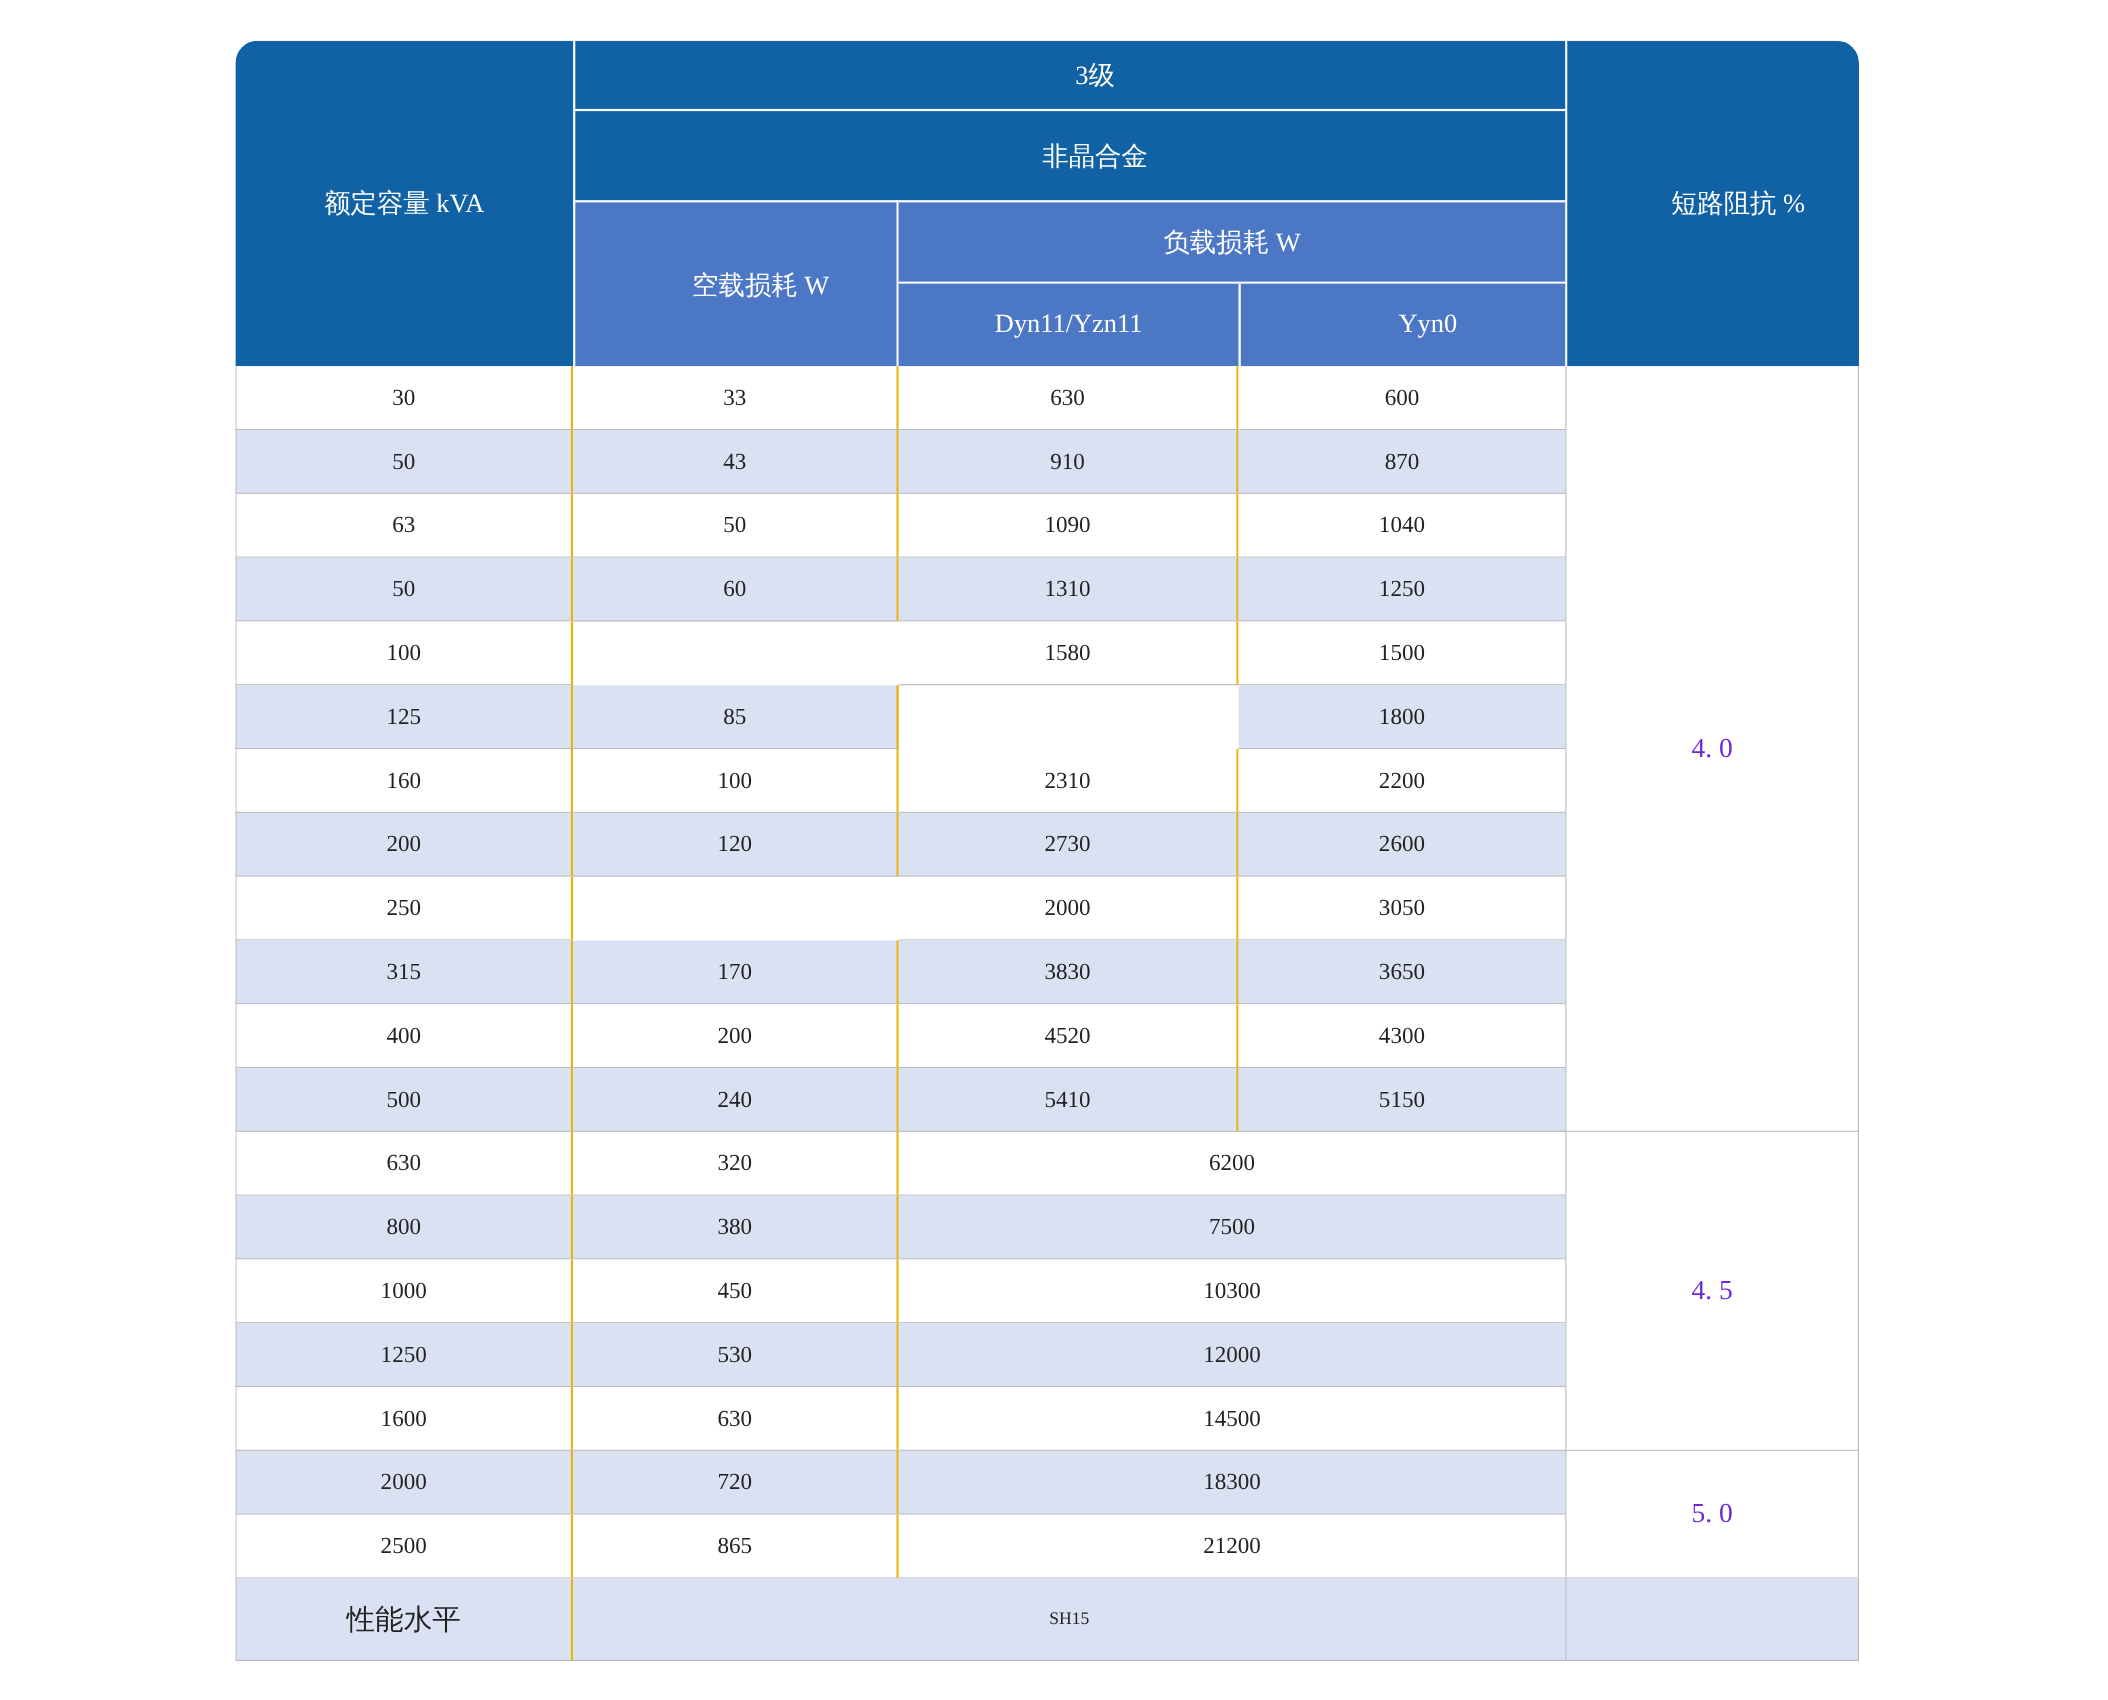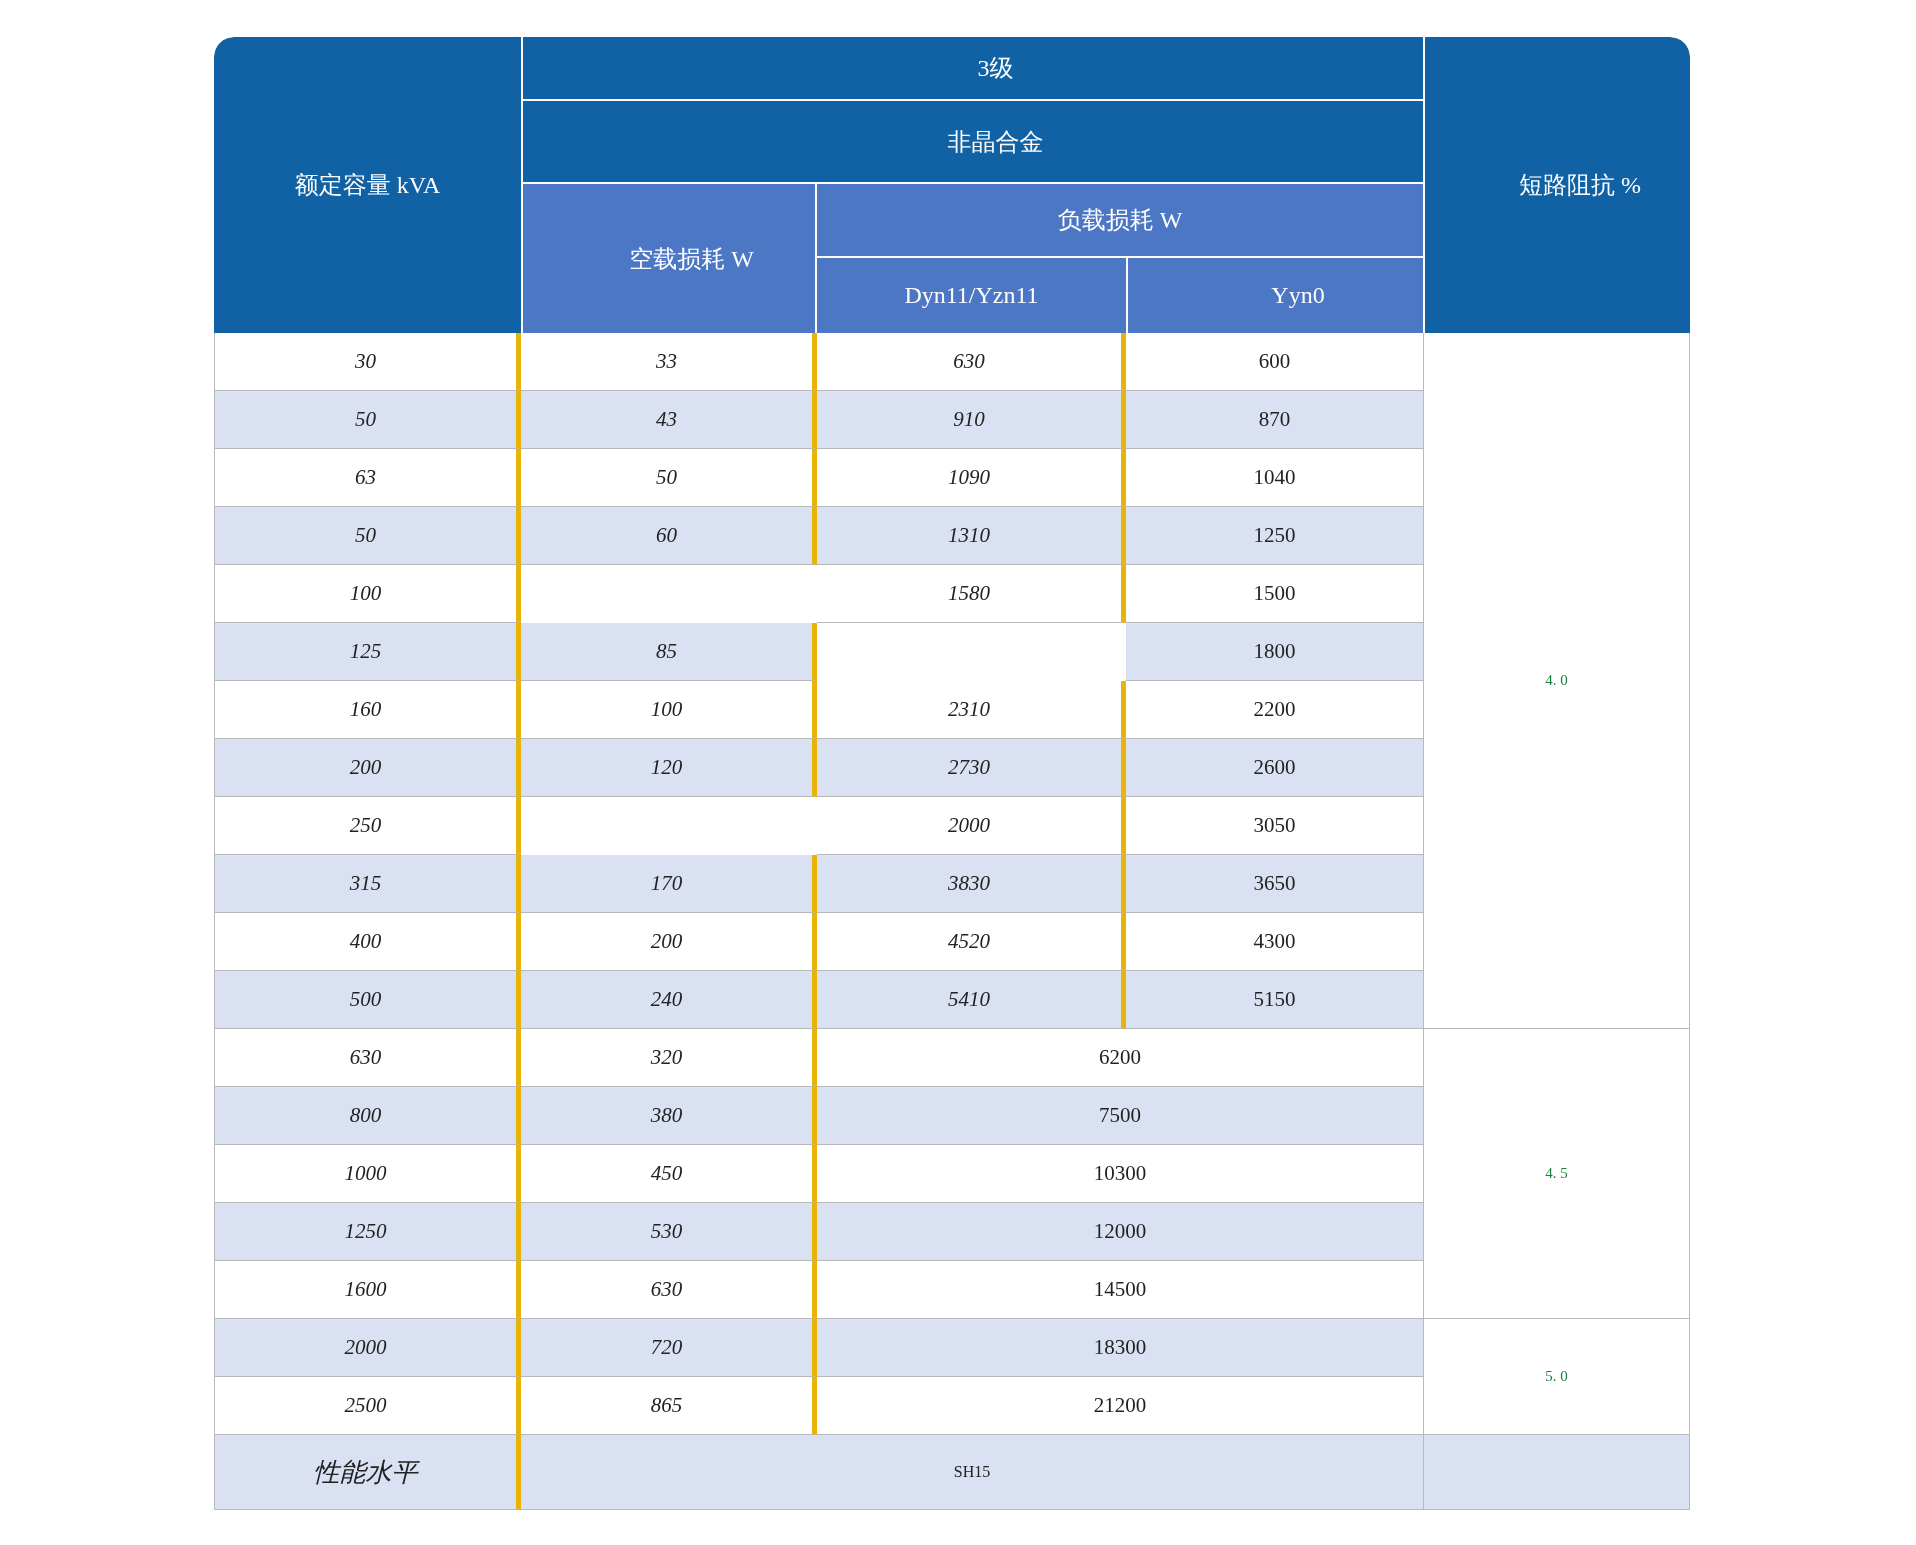--- a/index.html
+++ b/index.html
@@ -27,24 +27,24 @@
   .wl{border-left:2px solid #fbfbfb;padding-left:45px;}
   .wr{border-right:2px solid #fbfbfb;}
   .wt{border-top:2px solid #fbfbfb;}
   .wb{border-bottom:2px solid #fbfbfb;}
   
   .dc{
     background:#ffffff;color:#222222;font-size:21px;
     border-bottom:1px solid #b9b9b9;
   }
   .alt{background:#DAE1F2;}
-  .br{border-right:5px solid #eab308;font-style:italic;}
+  .br{border-right:2px solid #eab308;}
   .bl{border-left:1px solid #b9b9b9;}
   .imp{
-    background:#ffffff;color:#15803d;font-size:15px;
+    background:#ffffff;color:#6d28d9;font-size:25px;
     border-left:1px solid #b9b9b9;border-right:1px solid #b9b9b9;
     border-bottom:1px solid #b9b9b9;
   }
   .impf{
     background:#DAE1F2;
     border-left:1px solid #b9b9b9;border-right:1px solid #b9b9b9;
     border-bottom:1px solid #b9b9b9;
   }
   .ftl{font-size:26px;}
   .ftv{font-size:16px;}

